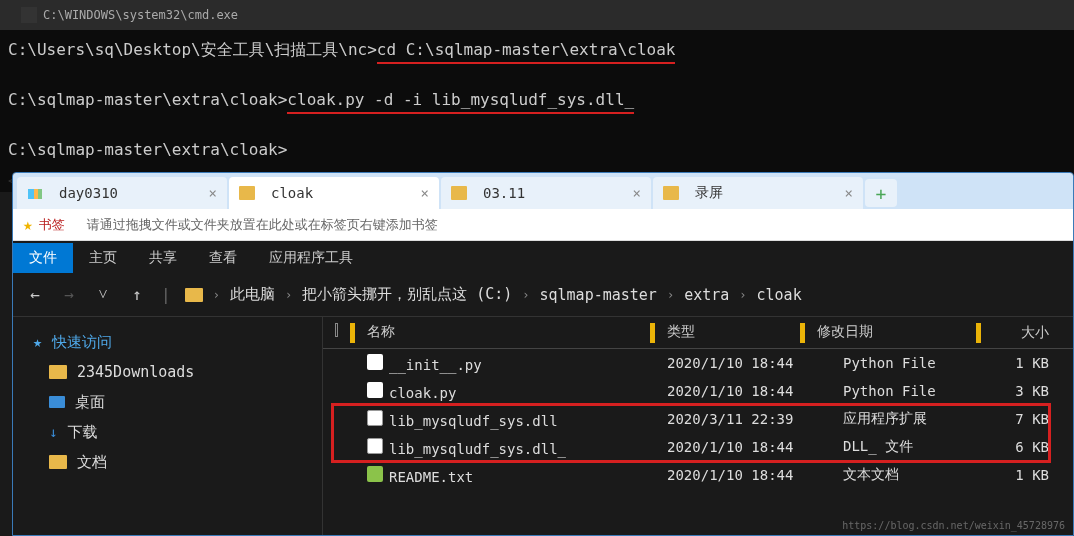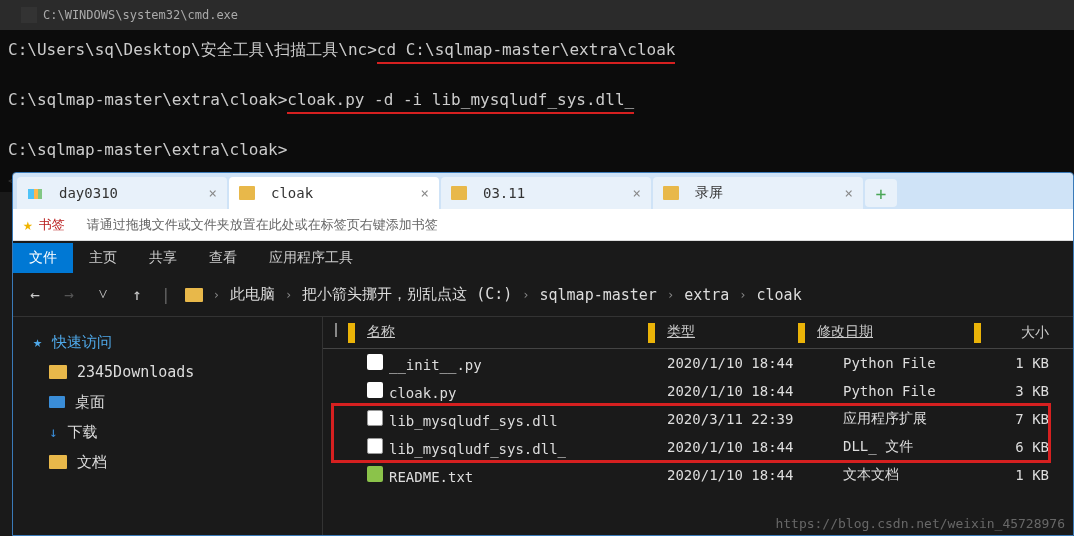--- a/index.html
+++ b/index.html
@@ -52,30 +52,30 @@
 .dl-ico { color: #3a8dd8; font-size: 14px; }
 
 .file-area { flex: 1; position: relative; }
 .file-header { display: flex; height: 32px; align-items: center; border-bottom: 1px solid #444; font-size: 14px; color: #ccc; }
 .col { padding: 0 12px; }
 .col-check { width: 32px; display: flex; justify-content: center; }
 .col-name { width: 300px; }
 .col-date { width: 176px; }
 .col-type { width: 150px; }
 .col-size { width: 80px; text-align: right; }
-.col-sep { border-right: 7px solid #eab308; height: 20px; text-decoration: underline; }
+.col-sep { border-right: 5px solid #eab308; height: 20px; }
 
 .file-row { display: flex; height: 28px; align-items: center; font-size: 14px; color: #ddd; }
 .file-icon { width: 18px; height: 18px; margin-right: 6px; display: inline-flex; align-items: center; justify-content: center; font-size: 12px; }
 .py-icon { background: #fff; color: #3776ab; border-radius: 2px; width: 16px; height: 16px; }
 .dll-icon { background: #fff; color: #555; border-radius: 2px; width: 16px; height: 16px; border: 1px solid #999; }
 .txt-icon { background: #8bc34a; color: #fff; border-radius: 2px; width: 16px; height: 16px; }
 
 .red-box { position: absolute; border: 3px solid #d62020; pointer-events: none; }
-.watermark { position: absolute; right: 8px; bottom: 4px; font-size: 13px; color: #888; opacity: 0.7; }
+.watermark { position: absolute; right: 8px; bottom: 4px; font-size: 10px; color: #888; opacity: 0.7; }
 .checkbox { width: 14px; height: 14px; border: 1px solid #888; background: transparent; }
 </style>
 </head>
 <body>
 
 <div class="cmd-window">
   <div class="cmd-titlebar">
     <span class="cmd-icon"></span>
     <span>C:\WINDOWS\system32\cmd.exe</span>
   </div>

